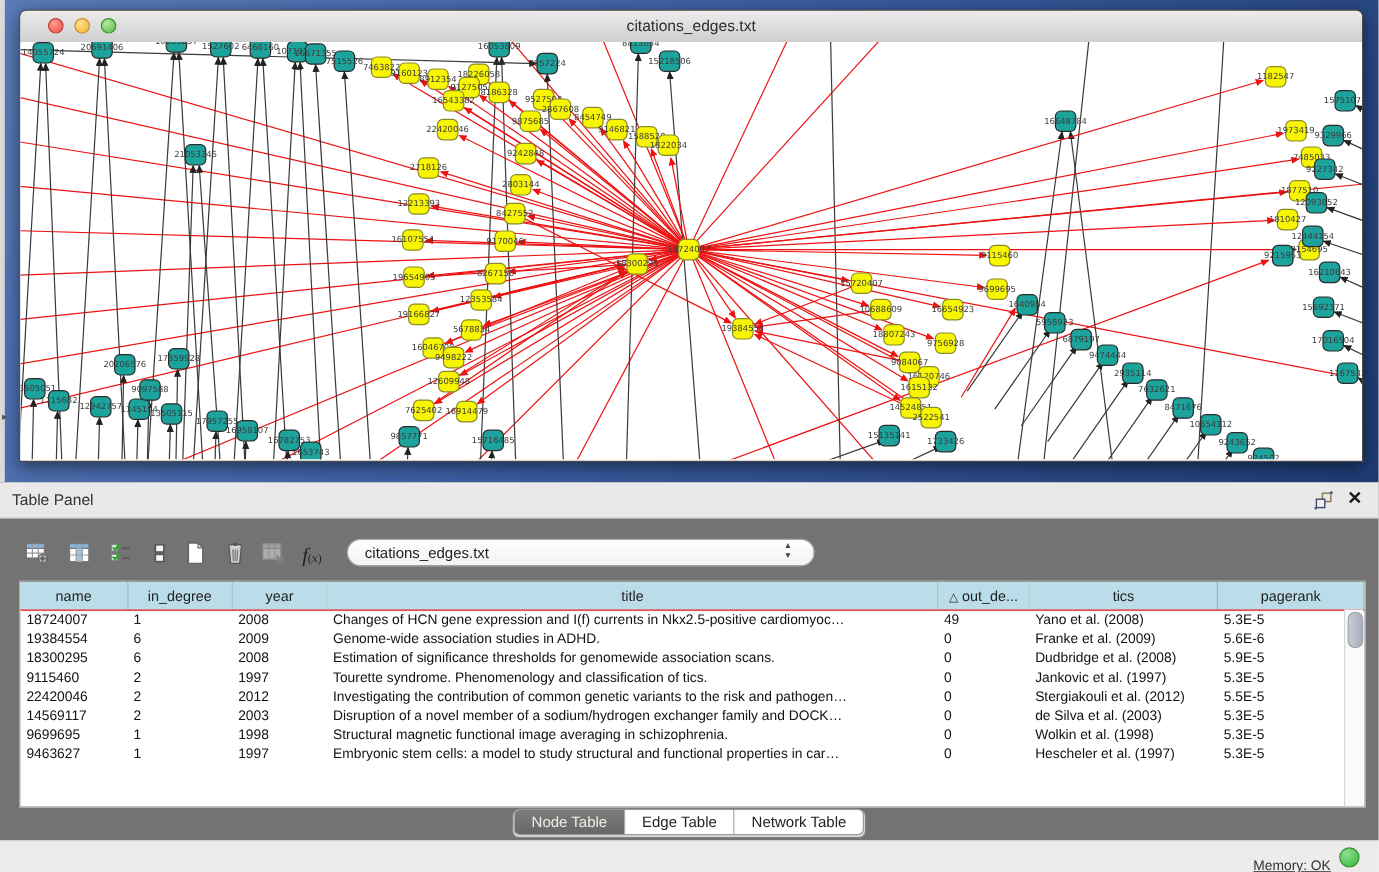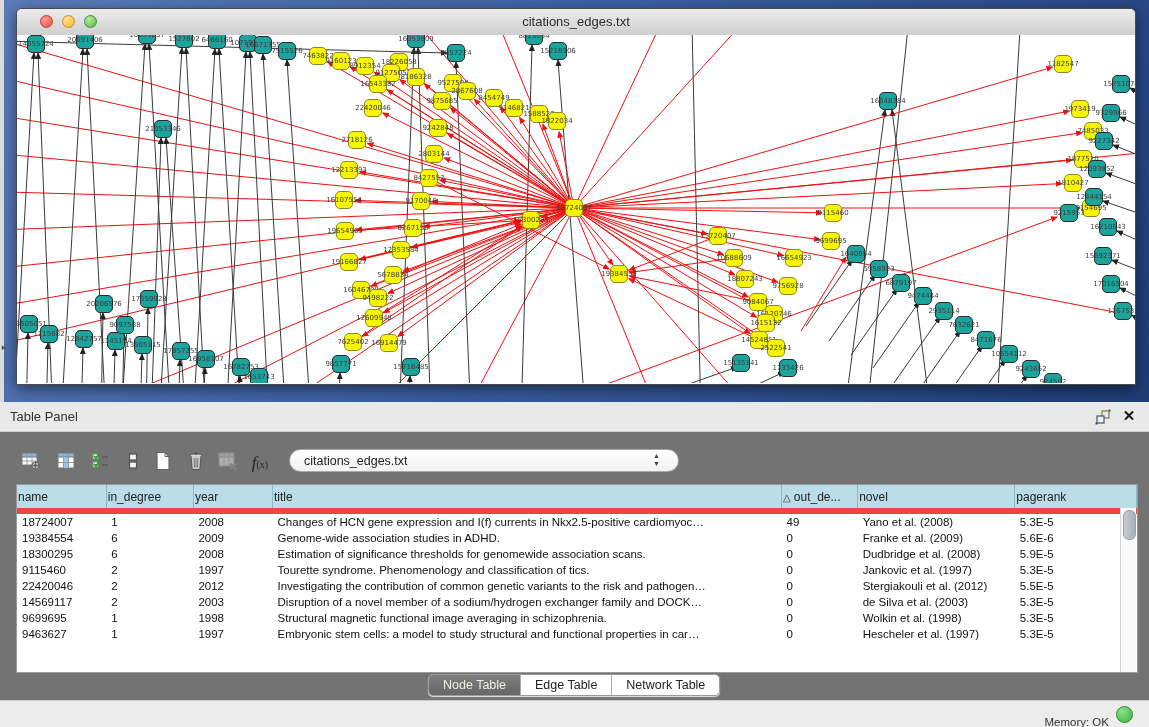--- a/index.html
+++ b/index.html
@@ -42,22 +42,22 @@
   .fx .paren{font-size:10px;}
   .combo{position:absolute;left:289px;top:9px;width:390px;height:23px;background:linear-gradient(#ffffff,#f2f2f2);
          border:1px solid #a9a9a9;border-radius:12px;box-sizing:border-box;cursor:pointer;}
   .combo-text{position:absolute;left:14px;top:4px;font-size:12.5px;color:#222;}
   .combo-steppers{position:absolute;right:16px;top:2px;width:11px;height:17px;font-size:7px;color:#444;
                   text-align:center;line-height:8px;}
   
   .tablebox{position:absolute;left:16px;top:82px;width:1122px;height:189px;background:#fff;
             border:1px solid #9a9a9a;box-sizing:border-box;overflow:hidden;}
   table.grid{border-collapse:collapse;table-layout:fixed;width:1120px;font-size:11.5px;color:#111;}
-  table.grid th{height:21px;background:#badde9;border-right:1px solid #8fb7c6;border-bottom:6px solid #ef4444;
-                font-weight:normal;font-size:12px;color:#222;text-align:left;overflow:hidden;white-space:nowrap;}
+  table.grid th{height:21px;background:#badde9;border-right:1px solid #8fb7c6;border-bottom:1px solid #ef4444;
+                font-weight:normal;font-size:12px;color:#222;text-align:center;overflow:hidden;white-space:nowrap;}
   table.grid td{height:16px;padding:0 2px 0 5px;overflow:hidden;white-space:nowrap;text-overflow:ellipsis;}
   .c0{width:88px;} .c1{width:86px;} .c2{width:78px;} .c3{width:502px;} .c4{width:75px;} .c5{width:155px;} .c6{width:120px;}
   .sort-tri{display:inline-block;font-size:10px;color:#333;margin-right:3px;}
   .vscroll{position:absolute;right:1px;top:23px;width:15px;height:164px;background:#fafafa;border-left:1px solid #d4d4d4;}
   .vthumb{position:absolute;left:2px;top:2px;width:11px;height:28px;border-radius:6px;
           background:linear-gradient(90deg,#c6cbd3,#a9b0bb);border:1px solid #98a0ab;cursor:pointer;}
   
   .tabs{position:absolute;left:428px;top:272px;height:20px;display:flex;border:1px solid #9a9a9a;border-radius:5px;
         overflow:hidden;background:#fff;box-shadow:0 1px 1px rgba(255,255,255,.8);align-items:flex-end;}
   .tab{padding:0 14px;font-size:12.5px;line-height:20px;color:#222;cursor:pointer;border-right:1px solid #aaa;}
@@ -763,21 +763,21 @@
             <col class="c5">
             <col class="c6">
         </colgroup>
         <thead>
           <tr>
             <th>name</th>
             <th>in_degree</th>
             <th>year</th>
             <th>title</th>
             <th><span class="sort-tri">△</span><span>out_de...</span></th>
-            <th>novel</th>
+            <th>tics</th>
             <th>pagerank</th>
           </tr>
         </thead>
         <tbody id="table-body">
             <tr>
               <td>18724007</td>
               <td>1</td>
               <td>2008</td>
               <td>Changes of HCN gene expression and I(f) currents in Nkx2.5-positive cardiomyoc…</td>
               <td>49</td>

